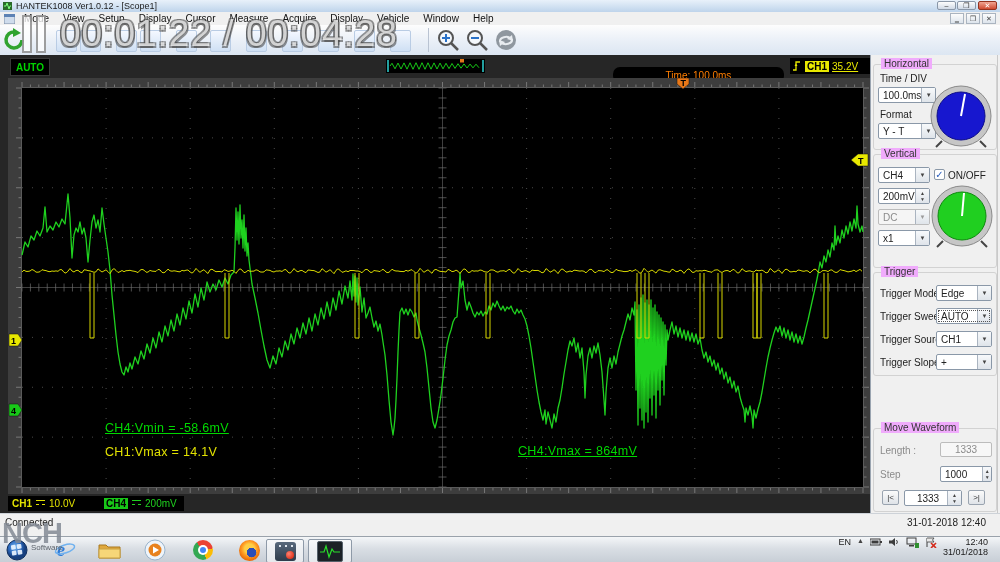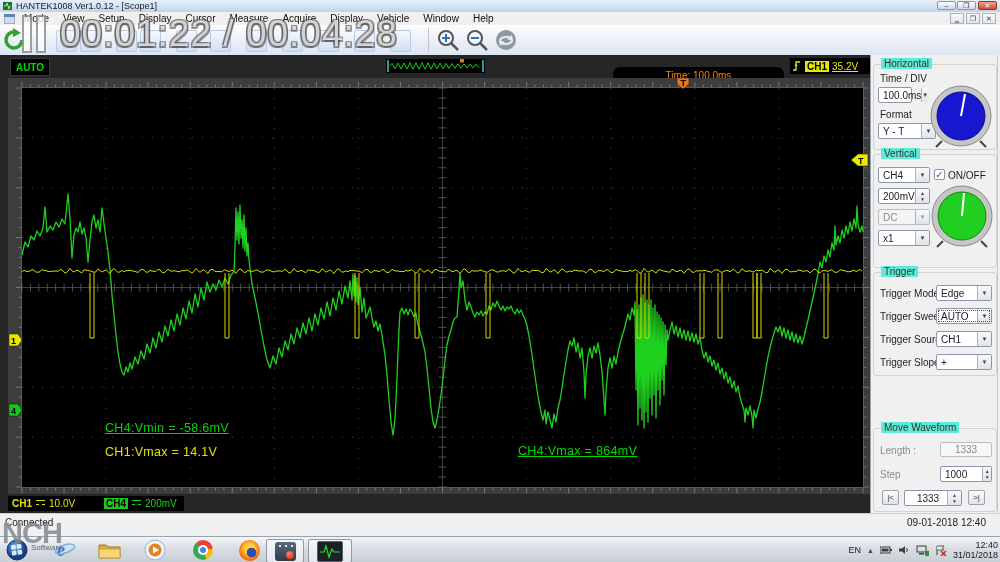--- a/index.html
+++ b/index.html
@@ -39,39 +39,39 @@
 .chanbar{position:absolute;left:0;top:440px;height:16px;width:870px;}
 .chbox{gap:4px;padding:0 4px;height:15px;}
 .ch1c{color:#e2e200;} .ch4c{color:#1fd11f;}
 .ch4tag{background:#18c818;color:#000;font-weight:bold;padding:0 2px;}
 .dcsym{display:inline-block;width:9px;}
 .dcsym i{display:block;height:1px;border-top:1px solid currentColor;margin-bottom:2px;}
 .dcsym i.d{border-top-style:dashed;}
 
 .panel{position:absolute;left:870px;top:55px;width:130px;height:458px;background:#f0f0f0;border-left:1px solid #9aa4b0;font-size:10px;color:#222;}
 .grp{position:absolute;border:1px solid #d2d2d2;border-radius:3px;}
-.grp>.lg{position:absolute;top:-7px;left:7px;background:#5eead4;padding:0 3px;font-size:10px;color:#333;white-space:nowrap;}
+.grp>.lg{position:absolute;top:-7px;left:7px;background:#f0abfc;padding:0 3px;font-size:10px;color:#333;white-space:nowrap;}
 .plabel{position:absolute;font-size:10px;color:#222;white-space:nowrap;text-align:center;}
 .combo{position:absolute;height:16px;background:#fff;border:1px solid #8a98a8;border-radius:2px;box-sizing:border-box;font-size:10px;display:flex;align-items:center;}
 .combo .cv{flex:1;padding-left:4px;white-space:nowrap;}
 .combo .ar{width:13px;align-self:stretch;border-left:1px solid #aab4c0;background:linear-gradient(#f7f9fb,#dfe4ea);display:flex;align-items:center;justify-content:center;font-size:6px;color:#444;}
 .combo.dis{background:#f5f5f5;border-color:#bcbcbc;color:#8b8b8b;}
 .combo.dis .ar{color:#9a9a9a;}
 .combo.focus{outline:1px dotted #555;outline-offset:-3px;}
 .spin .ar{flex-direction:column;font-size:5px;line-height:5px;gap:1px;}
 .cbx{position:absolute;width:11px;height:11px;background:#fff;border:1px solid #8a98a8;border-radius:2px;font-size:10px;line-height:10px;text-align:center;color:#2a5fbf;box-sizing:border-box;}
 .sbtn{position:absolute;height:15px;border:1px solid #9aa4b0;border-radius:2px;background:linear-gradient(#fbfbfb,#dfe3e8);font-size:8px;text-align:center;line-height:13px;color:#333;box-sizing:border-box;}
 .field{position:absolute;height:15px;background:#f7f7f7;border:1px solid #bcbcbc;border-radius:2px;box-sizing:border-box;font-size:10px;color:#8b8b8b;display:flex;align-items:center;justify-content:center;}
 
 .statusbar{position:absolute;left:0;top:513px;width:1000px;height:23px;background:#f0f0f0;border-top:1px solid #cdd2d8;font-size:10px;color:#222;}
 
 .taskbar{position:absolute;left:0;top:536px;width:1000px;height:26px;background:linear-gradient(#f4f6f8,#d9dee4 45%,#c6cdd5);border-top:1px solid #9aa2ab;}
 .tkico{position:absolute;top:2px;width:26px;height:22px;display:flex;align-items:center;justify-content:center;}
 .tkbtn{border:1px solid #8e9aa8;border-radius:2px;background:rgba(255,255,255,.55);}
-.tray{position:absolute;right:2px;top:0;height:26px;display:flex;align-items:center;gap:6px;font-size:9px;color:#1a1a1a;}
+.tray{position:absolute;right:12px;top:0;height:26px;display:flex;align-items:flex-start;gap:6px;font-size:9px;color:#1a1a1a;}
 .clock2{text-align:right;line-height:10px;font-size:9px;}
 
 .debutwm{position:absolute;left:330px;top:526px;width:660px;text-align:center;font-size:13.5px;font-weight:bold;color:rgba(88,108,140,.8);z-index:70;pointer-events:none;white-space:nowrap;}
 .nchwm{position:absolute;left:2px;top:517px;font-size:29px;font-weight:bold;color:rgba(130,138,148,.85);z-index:71;letter-spacing:-1px;pointer-events:none;}
 .nchsub{position:absolute;left:31px;top:543px;font-size:8px;color:#5d646c;z-index:71;pointer-events:none;}
 .chrome-ic{position:relative;width:20px;height:20px;border-radius:50%;background:conic-gradient(from -40deg,#ea4335 0 120deg,#fbbc05 120deg 200deg,#34a853 200deg 360deg);}
 .chrome-ic i{position:absolute;inset:5px;background:#fff;border-radius:50%;}
 .chrome-ic i i{inset:2px;background:#4285f4;}
 .ff-ic{width:21px;height:21px;border-radius:50%;background:radial-gradient(circle at 60% 60%,#2b4db8 0 26%,rgba(0,0,0,0) 28%),radial-gradient(circle at 50% 42%,#ffce44 0 30%,#ff9822 48%,#e66000 78%,#c34c00 100%);}
 .debut-ic{position:relative;width:21px;height:19px;border-radius:3px;background:linear-gradient(#58697c,#2e3b4b);background-image:radial-gradient(circle 1.5px at 5px 4px,#dfe6ee 95%,rgba(0,0,0,0)),radial-gradient(circle 1.5px at 11px 4px,#dfe6ee 95%,rgba(0,0,0,0)),radial-gradient(circle 1.5px at 17px 4px,#dfe6ee 95%,rgba(0,0,0,0)),linear-gradient(#58697c,#2e3b4b);}
@@ -222,21 +222,21 @@
         <span class="ch4c">200mV</span>
       </div>
     </div>
   </div>
 
   <div class="panel">
 
     <div class="grp" style="left:2px;top:9px;width:122px;height:84px">
       <span class="lg">Horizontal</span>
       <span class="plabel" style="left:6px;top:8px">Time / DIV</span>
-      <div class="combo" style="left:4px;top:22px;width:34px">
+      <div class="combo" style="left:4px;top:22px;width:58px">
           <span class="cv">100.0ms</span>
           <span class="ar">▼</span>
         </div>
       <span class="plabel" style="left:6px;top:44px">Format</span>
       <div class="combo" style="left:4px;top:58px;width:58px">
           <span class="cv">Y - T</span>
           <span class="ar">▼</span>
         </div>
       <svg class="abs" style="left:54px;top:18px" width="66" height="66">
         <line x1="14" y1="58" x2="8" y2="64" stroke="#444" stroke-width="2"></line>
@@ -323,21 +323,21 @@
             <span>▼</span>
           </span>
         </div>
       <span class="sbtn" style="left:94px;top:61px;width:17px">&gt;|</span>
     </div>
     <div class="abs" style="left:126px;top:0;width:1px;height:458px;background:#c9c9c9"></div>
   </div>
 
   <div class="statusbar">
     <span class="abs" style="left:5px;top:3px">Connected</span>
-    <span class="abs" style="right:14px;top:3px">09-01-2018 12:40</span>
+    <span class="abs" style="right:14px;top:3px">31-01-2018 12:40</span>
   </div>
 
   <div class="taskbar">
     <span class="tkico" style="left:4px">
       <svg width="22" height="22">
           <defs>
             <radialGradient id="orb" cx="40%" cy="35%">
               <stop offset="0%" stop-color="#7db9ef"></stop>
               <stop offset="60%" stop-color="#2d6bc0"></stop>
               <stop offset="100%" stop-color="#173f7e"></stop>

